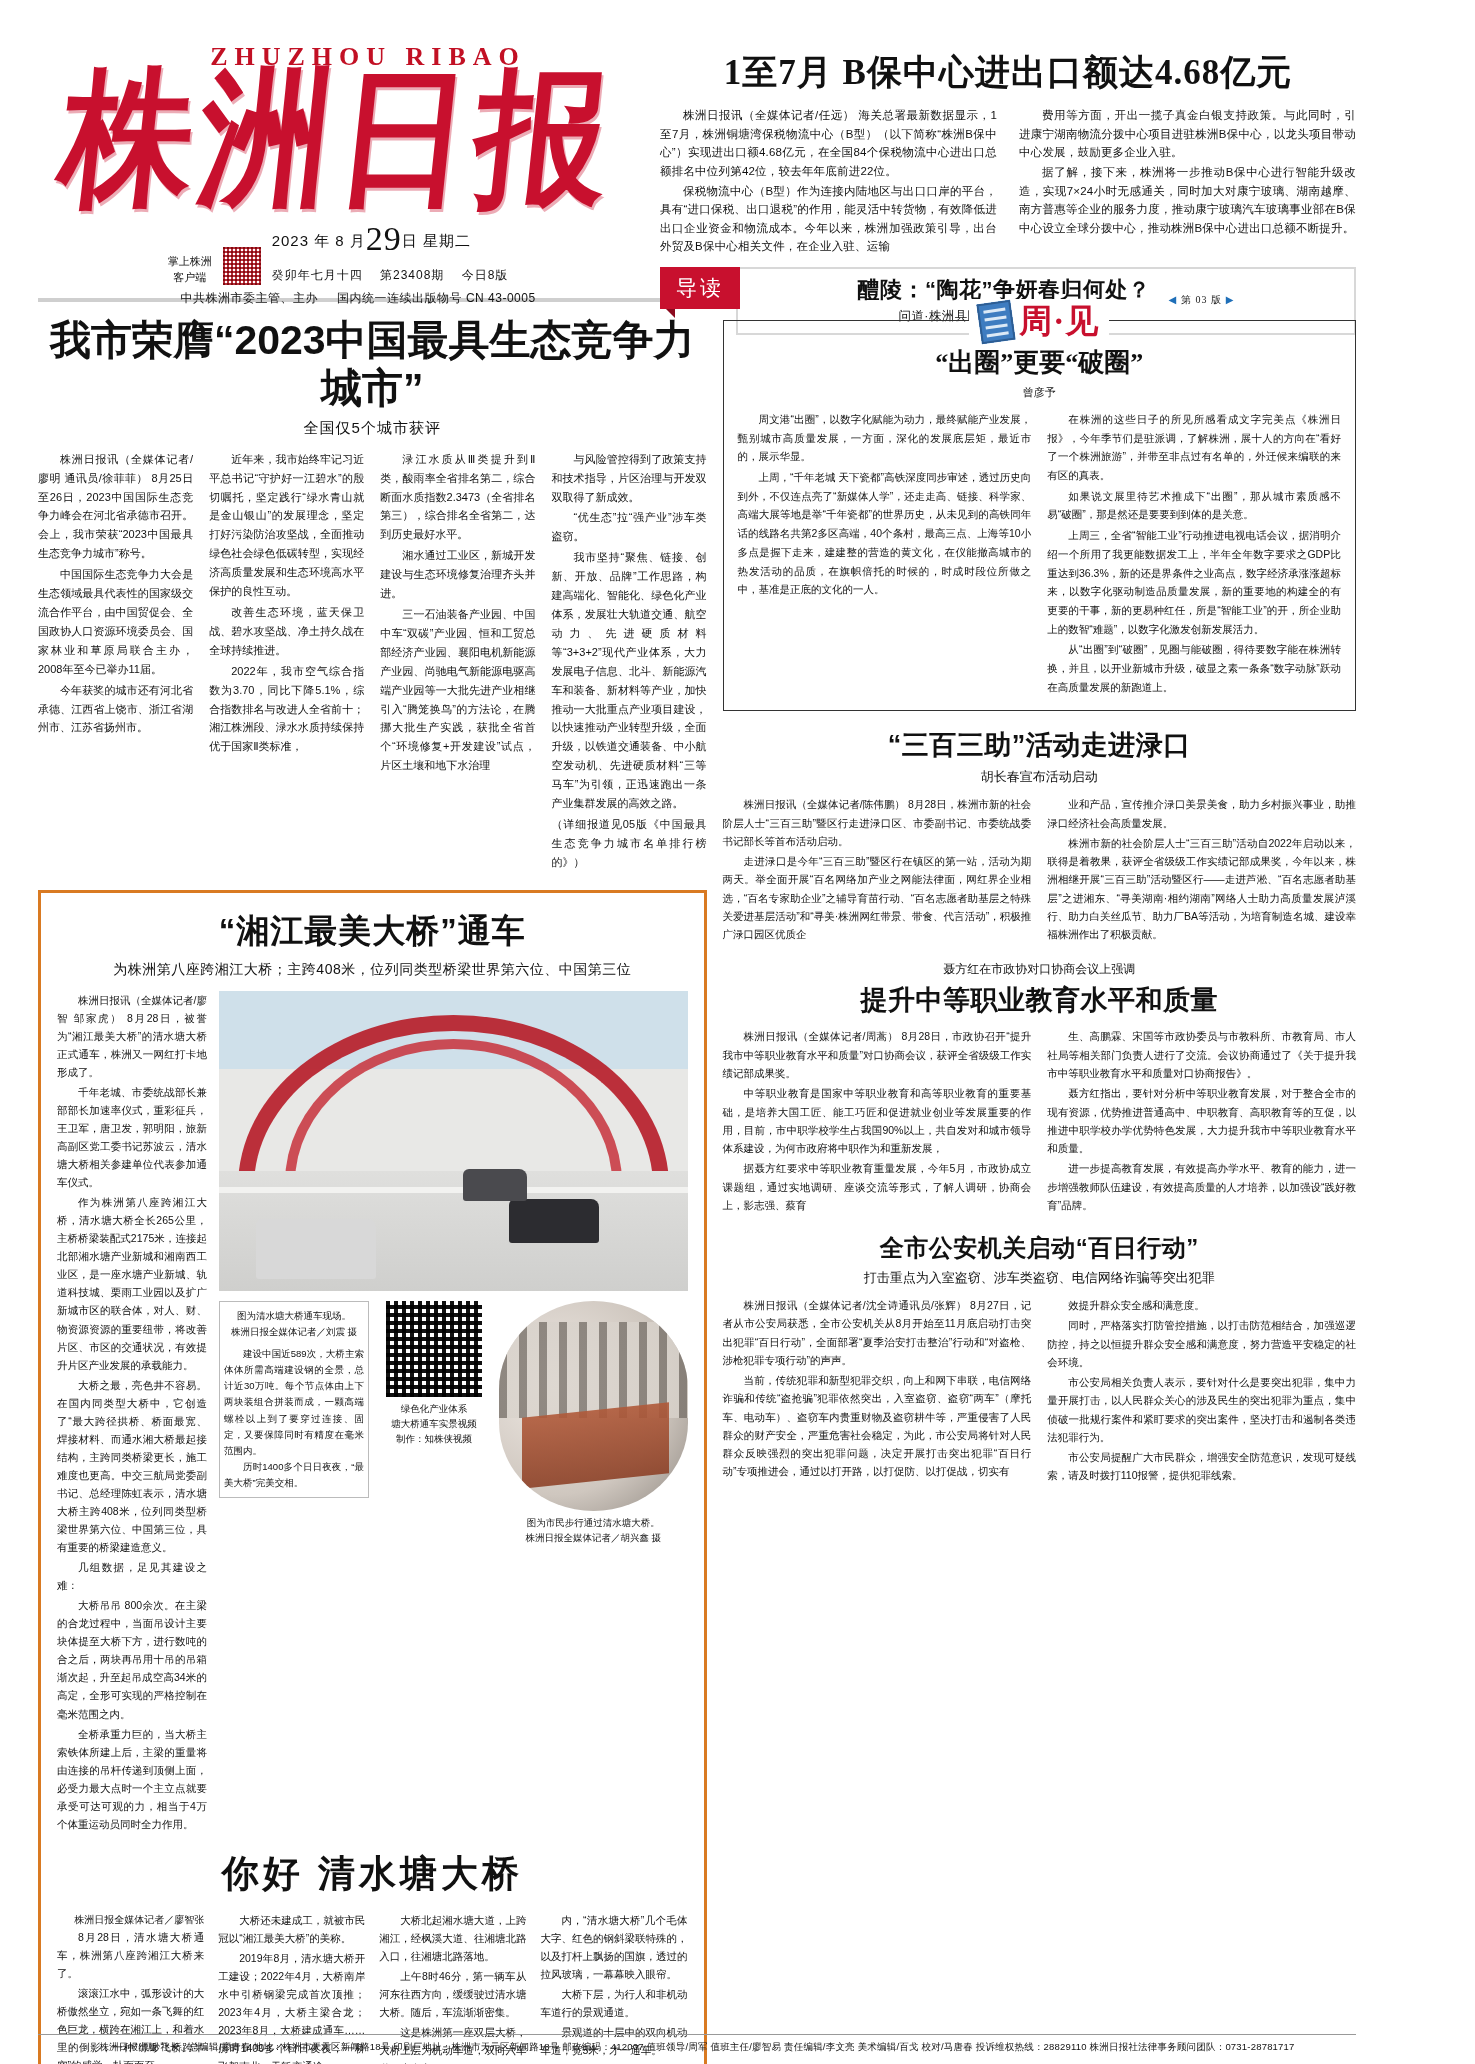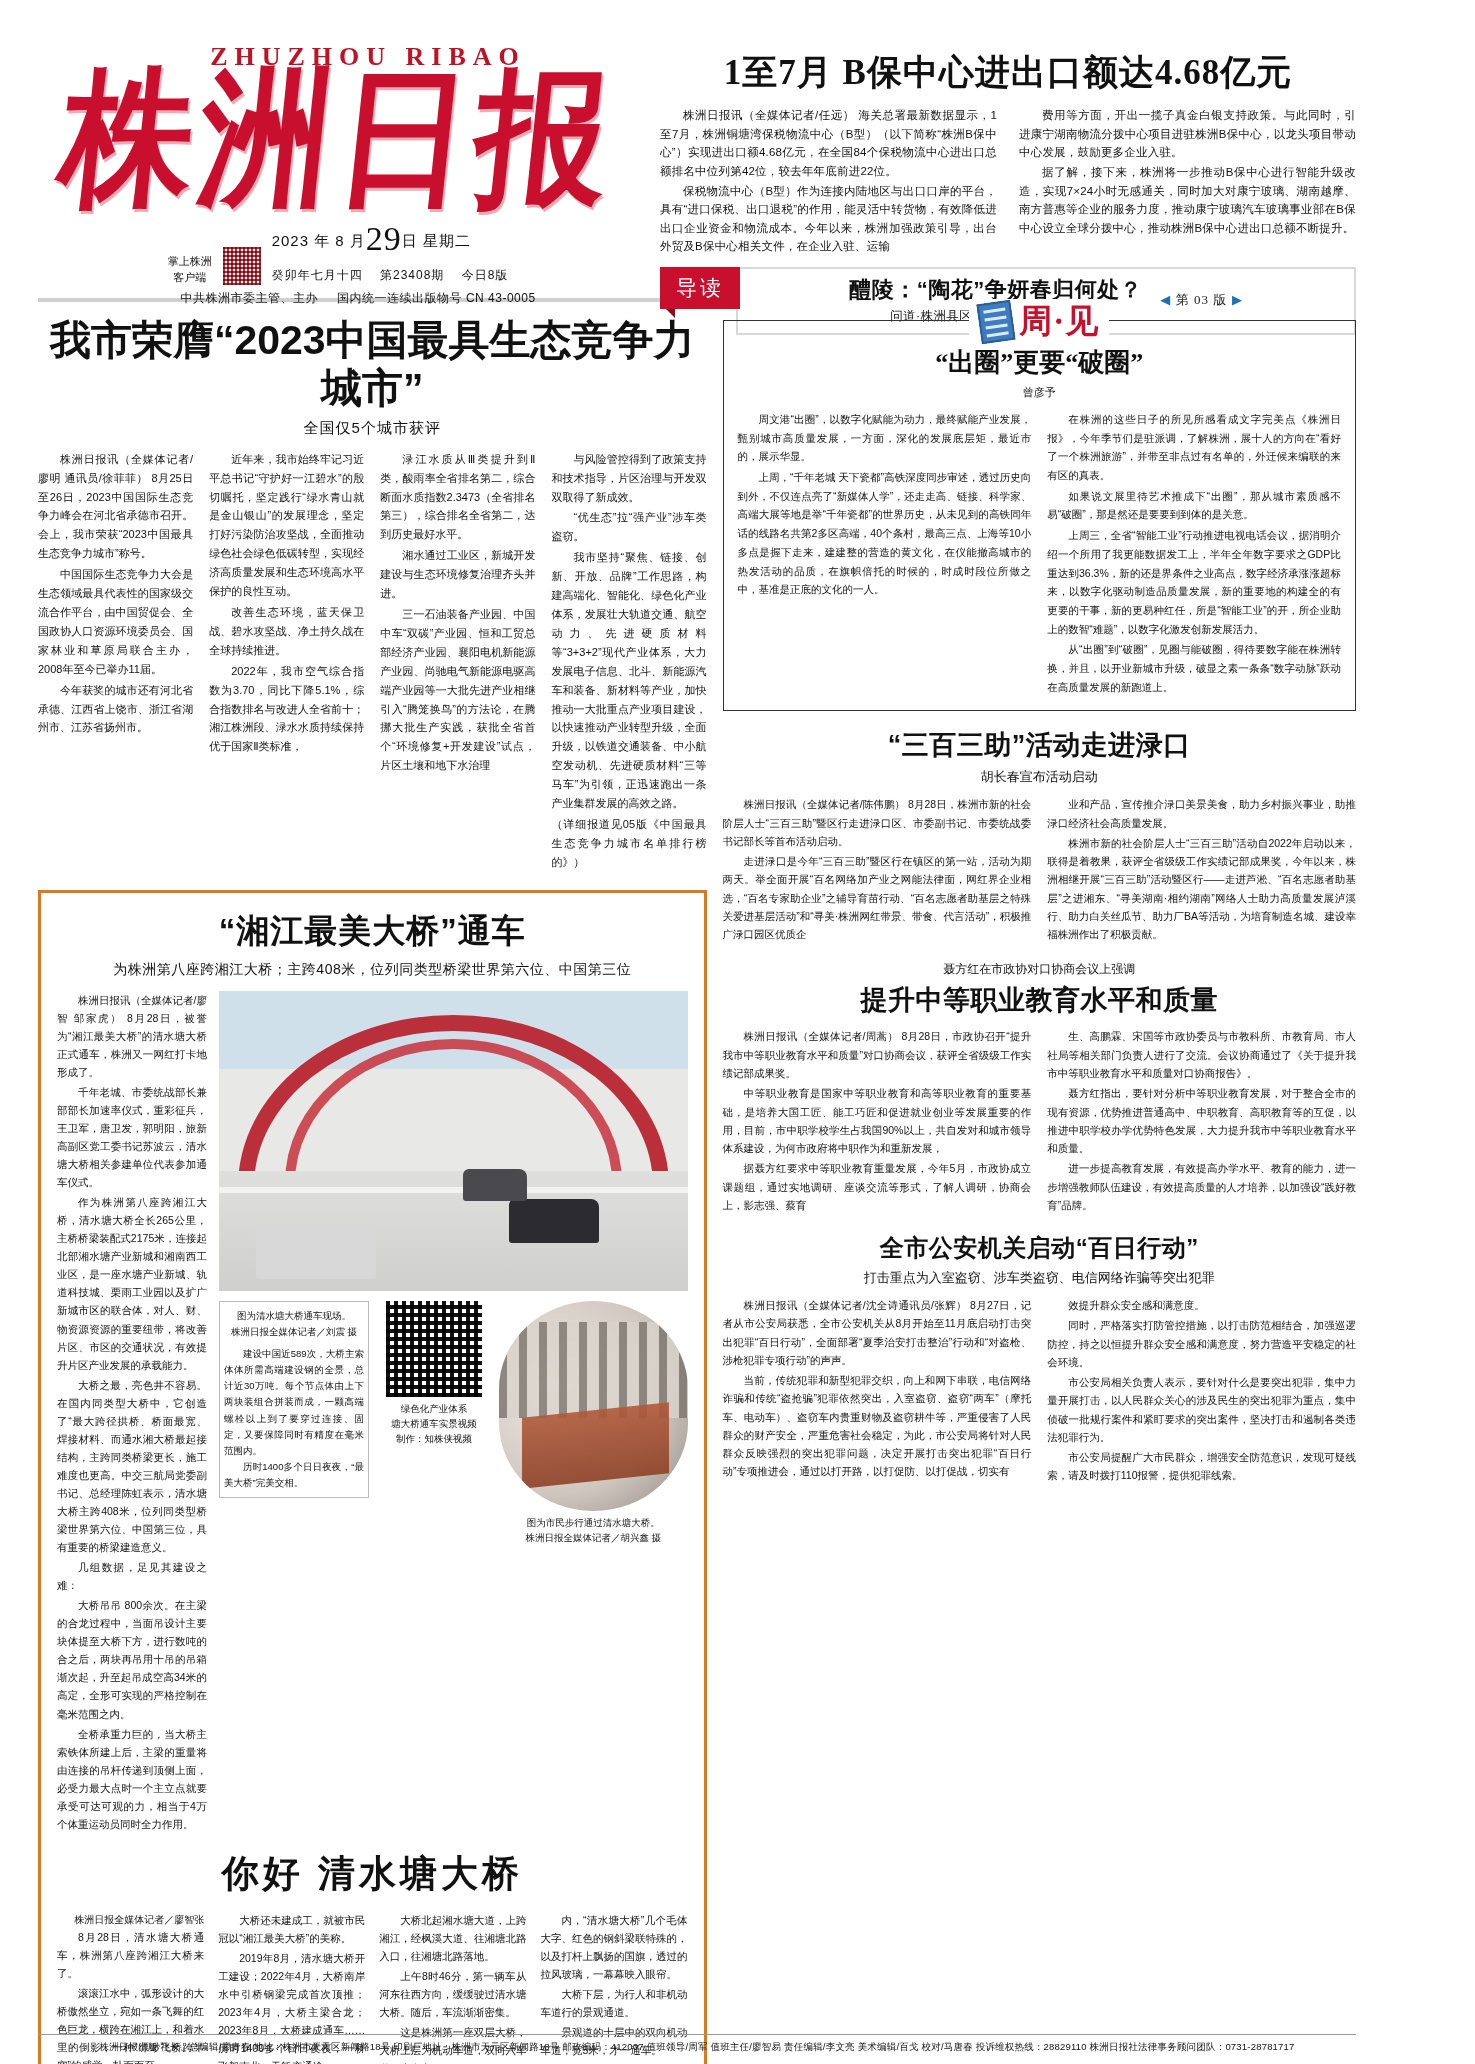--- a/index.html
+++ b/index.html
@@ -70,21 +70,21 @@
     border-left:9px solid transparent; border-top:9px solid #8c0a1e;
   }
   .daodu-body {
     flex:1; border:2px solid #d8d8d8; margin-left:-4px; background:#fff;
     display:flex; align-items:center; justify-content:center; gap:18px;
     padding:6px 14px 8px; min-height:62px;
   }
   .daodu-txt { text-align:center; }
   .daodu-h { font-size:22px; font-weight:700; letter-spacing:.5px; }
   .daodu-s { font-size:12.5px; margin-top:3px; letter-spacing:.4px; }
-  .daodu-page { font-size:13px; color:#1f6fb8; white-space:nowrap; letter-spacing:1px; }
+  .daodu-page { font-size:10px; color:#1f6fb8; white-space:nowrap; letter-spacing:1px; }
   .daodu-page b { color:#222; font-family:"Liberation Serif",serif; font-weight:400; }
 
   .rule { height:4px; background:#cfcfcf; margin:8px 0 14px; }
 
   
   .main { display:flex; gap:16px; }
   .col-left { width:705px; }
   .col-right { width:668px; }
 
   

